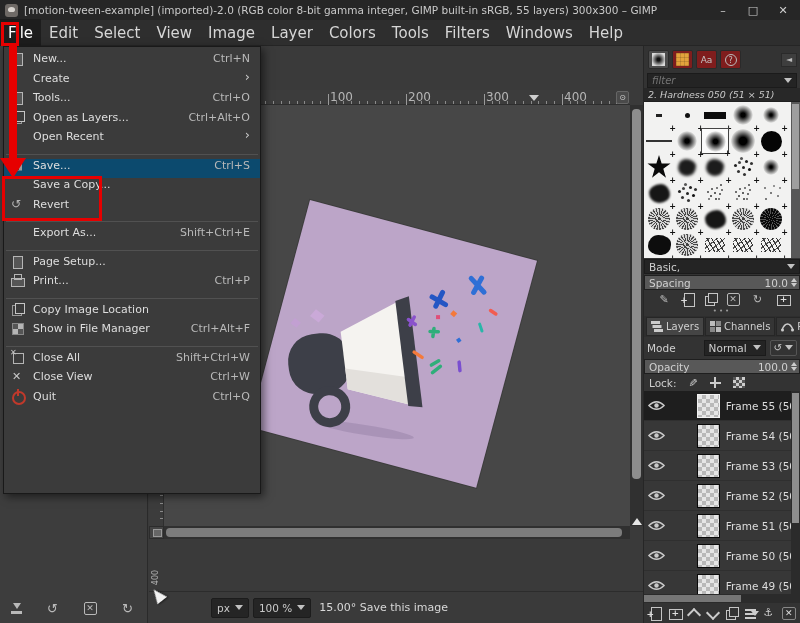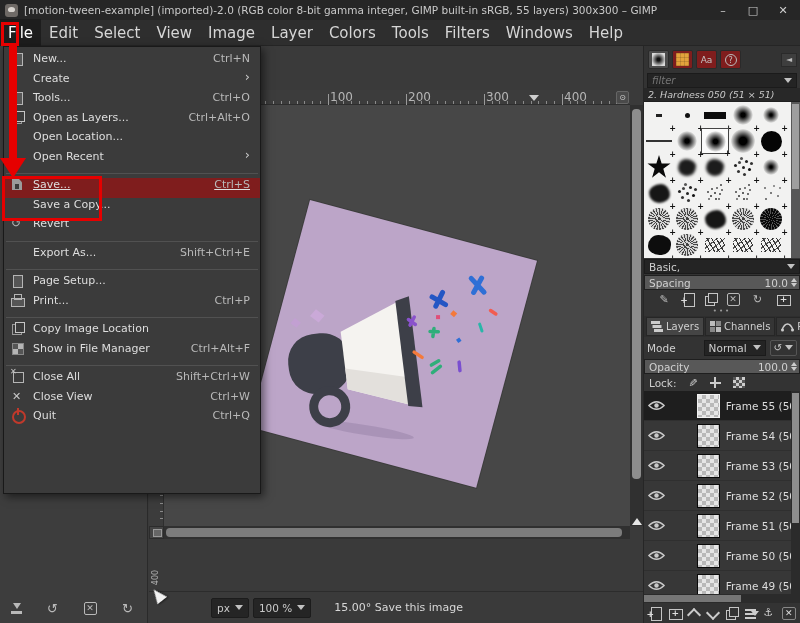--- a/index.html
+++ b/index.html
@@ -72,35 +72,35 @@
     border:1px solid #2c2c2c; }
   .qmask:before { content:""; position:absolute; left:3px; top:2px; width:7px; height:6px;
     border:1px solid #999; background:#666; }
 
   .statusbar { position:absolute; left:0; bottom:0; width:494px; height:32px; background:#3a3a3a;
     border-top:1px solid #2c2c2c; display:flex; align-items:center; color:#d8d8d8; font-size:11px; }
   .sb-dd { height:20px; background:#252525; border:1px solid #1c1c1c; border-radius:2px; color:#c9c9c9;
     display:flex; align-items:center; padding:0 5px; gap:5px; font-size:10.5px; }
   .chev { width:0; height:0; border-left:4px solid transparent; border-right:4px solid transparent;
     border-top:5px solid #c2c2c2; }
-  .sb-msg { margin-left:23px; }
+  .sb-msg { margin-left:8px; }
 
   .cursor { position:absolute; left:152px; top:588px; width:0; height:0; z-index:70;
     border-left:6px solid transparent; border-right:6px solid transparent; border-bottom:14px solid #f2f2f2;
     transform:rotate(-38deg); filter:drop-shadow(1px 1px 1px rgba(0,0,0,.6)); }
 
   
   .art svg { width:235px; height:235px; display:block; }
 
   
   .filemenu { position:absolute; left:3px; top:46px; width:258px; height:448px; background:#3b3b3b;
     border:1px solid #191919; box-shadow:3px 3px 8px rgba(0,0,0,.5); z-index:50; padding-top:5px;
     color:#dedede; font-size:11px; }
   .mi { height:19.5px; display:flex; align-items:flex-start; padding:0 10px 0 6px; }
-  .mi.hl { background:#7f1d1d;text-decoration:underline; }
+  .mi.hl { background:#0c4a6e; }
   .mico { width:15px; height:13px; margin-right:8px; position:relative; flex:none; }
   .milabel { flex:1; white-space:nowrap; }
   .mshort { color:#b9b9b9; margin-left:12px; }
   .msub { color:#c9c9c9; font-size:13px; line-height:10px; }
   .msep { height:1px; background:#515151; margin:4px 2px; }
 
   .ic-doc:before { content:""; position:absolute; left:3px; top:1px; width:8px; height:11px;
     border:1px solid #b5b5b5; background:#555; }
   .ic-save:before { content:""; position:absolute; left:2px; top:1px; width:10px; height:11px;
     background:#9b9b9b; clip-path:polygon(0 0,70% 0,100% 30%,100% 100%,0 100%); }
@@ -594,24 +594,20 @@
         <span class="milabel">Tools...</span>
         <span class="mshort">Ctrl+O</span>
       </div>
     <div class="mi">
         <span class="mico ic-copy"></span>
         <span class="milabel">Open as Layers...</span>
         <span class="mshort">Ctrl+Alt+O</span>
       </div>
     <div class="mi">
         <span class="mico"></span>
-        <span class="milabel">Open Location...</span>
-      </div>
-    <div class="mi">
-        <span class="mico"></span>
         <span class="milabel">Open Recent</span>
         <span class="mshort msub">›</span>
       </div>
     <div class="msep"></div>
     <div class="mi hl">
         <span class="mico ic-save"></span>
         <span class="milabel">Save...</span>
         <span class="mshort">Ctrl+S</span>
       </div>
     <div class="mi">

